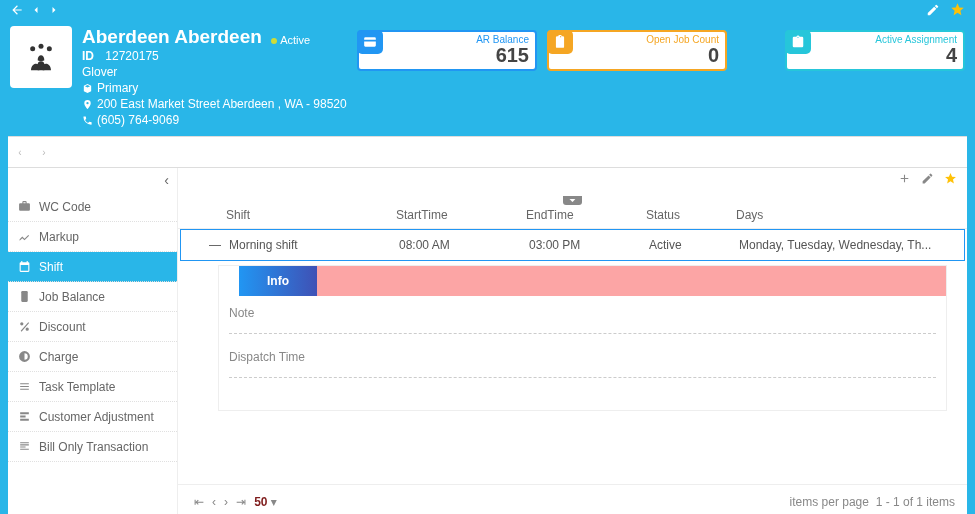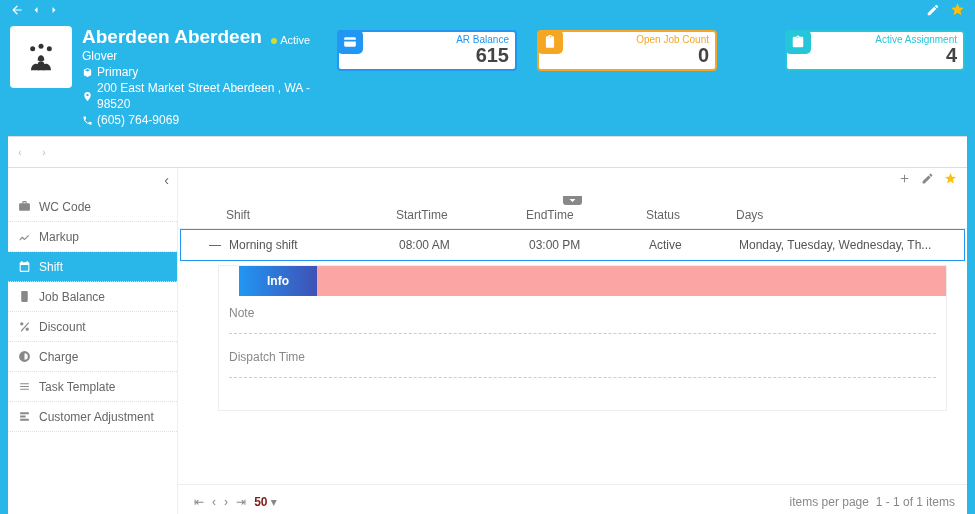--- a/index.html
+++ b/index.html
@@ -13,21 +13,21 @@
 
 .header { display: flex; padding: 4px 10px 8px 10px; gap: 10px; align-items: flex-start; }
 .logo-box { width: 62px; height: 62px; background: #fff; border-radius: 4px; display: flex; align-items: center; justify-content: center; }
 .company-info { color: #fff; flex: 1; }
 .company-info h1 { font-size: 19px; font-weight: 700; display: inline-block; }
 .company-info .active-badge { font-size: 11px; margin-left: 6px; vertical-align: middle; }
 .company-info .active-dot { display: inline-block; width: 6px; height: 6px; background: #cddc39; border-radius: 50%; margin-right: 3px; vertical-align: middle; }
 .company-info .line { font-size: 12px; line-height: 16px; display: flex; align-items: center; gap: 4px; }
 .company-info .line svg { fill: #fff; width: 11px; height: 11px; flex-shrink: 0; }
 
-.kpi-row { display: flex; gap: 20px; margin-top: 4px; }
+.kpi-row { display: flex; gap: 10px; margin-top: 4px; }
 .kpi { background: #fff; border-radius: 4px; padding: 2px 6px 4px 6px; width: 180px; position: relative; border: 2px solid; }
 .kpi .icon-badge { position: absolute; left: -2px; top: -2px; width: 26px; height: 24px; border-radius: 5px; display: flex; align-items: center; justify-content: center; }
 .kpi .icon-badge svg { fill: #fff; width: 14px; height: 14px; }
 .kpi .label { text-align: right; font-size: 10px; }
 .kpi .value { text-align: right; font-size: 20px; font-weight: 600; color: #444; line-height: 20px; }
 .kpi.blue { border-color: #2196f3; }
 .kpi.blue .icon-badge { background: #2196f3; }
 .kpi.blue .label { color: #2196f3; }
 .kpi.orange { border-color: #f5a623; }
 .kpi.orange .icon-badge { background: #f5a623; }
@@ -114,20 +114,21 @@
         <circle cx="17" cy="7" r="1.5"></circle>
         <path d="M6 20c0-3 2-4 3-4s2 .5 2 .5V20H6zm7 0v-3.5s1-.5 2-.5 3 1 3 4h-5zm-3-6c0-2 1-3 2-3s2 1 2 3c0 0-1 .5-2 .5s-2-.5-2-.5z"></path>
         <path d="M10 20h4v-3.5c0-1-.5-2-2-2s-2 1-2 2V20z"></path>
       </svg>
   </div>
   <div class="company-info">
     <div>
       <h1>Aberdeen Aberdeen</h1>
       <span class="active-badge"><span class="active-dot"></span><span>Active</span></span>
     </div>
+    <div class="line"><strong>ID</strong>&nbsp;<span>12720175</span></div>
     <div class="line">Glover</div>
     <div class="line">
         <svg viewBox="0 0 24 24">
           <path d="M12 2L4 6v12l8 4 8-4V6l-8-4zm0 2.2L17.5 7 12 9.8 6.5 7 12 4.2z"></path>
         </svg>
         <span>Primary</span>
       </div>
     <div class="line">
         <svg viewBox="0 0 24 24">
           <path d="M12 2a7 7 0 0 0-7 7c0 5 7 13 7 13s7-8 7-13a7 7 0 0 0-7-7zm0 9.5A2.5 2.5 0 1 1 14.5 9 2.5 2.5 0 0 1 12 11.5z"></path>
@@ -221,20 +222,26 @@
           <svg viewBox="0 0 24 24">
             <path d="M4 6h16v2H4zm0 5h16v2H4zm0 5h16v2H4z"></path>
           </svg>
           <span>Task Template</span>
         </div>
         <div class="item">
           <svg viewBox="0 0 24 24">
             <path d="M4 4h16v4H4zm0 6h10v4H4zm0 6h16v4H4z"></path>
           </svg>
           <span>Customer Adjustment</span>
+        </div>
+        <div class="item">
+          <svg viewBox="0 0 24 24">
+            <path d="M4 4h16v2H4zm0 4h16v2H4zm0 4h10v2H4zm0 4h16v2H4z"></path>
+          </svg>
+          <span>Bill Only Transaction</span>
         </div>
       </div>
   </div>
   <div class="main">
     <div class="toolbar">
       <span><svg viewBox="0 0 24 24">
             <path d="M19 13h-6v6h-2v-6H5v-2h6V5h2v6h6z"></path>
           </svg></span>
       <span><svg viewBox="0 0 24 24">
             <path d="M3 17.25V21h3.75l11-11-3.75-3.75-11 11zM20.7 7.05a1 1 0 0 0 0-1.41l-2.34-2.34a1 1 0 0 0-1.41 0L15 5.25 18.75 9z"></path>

